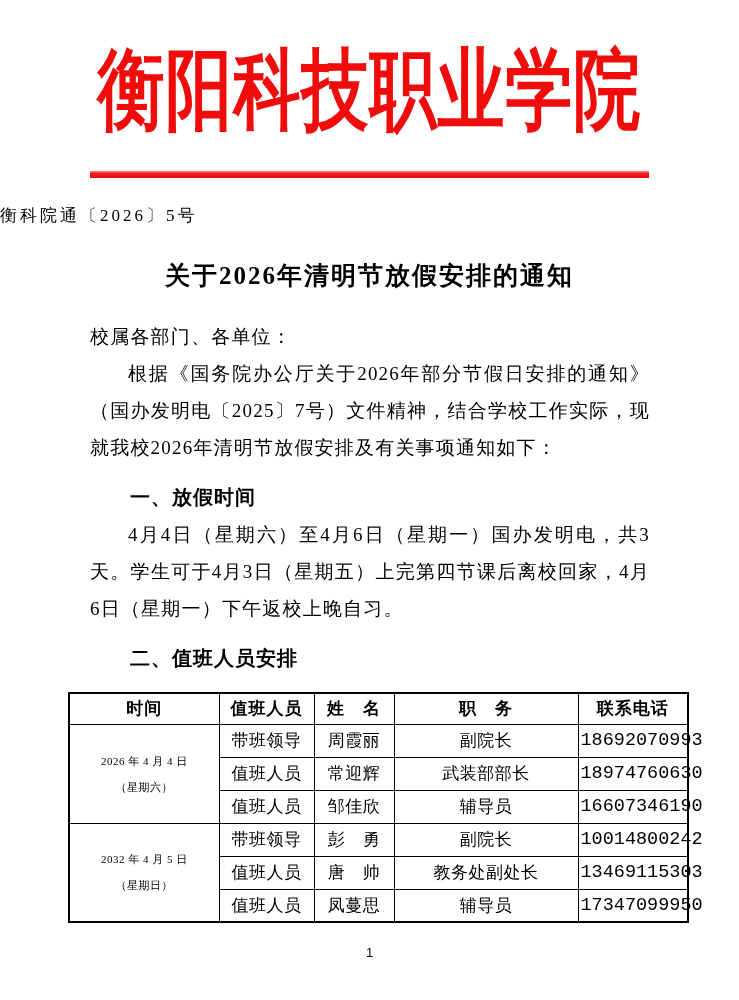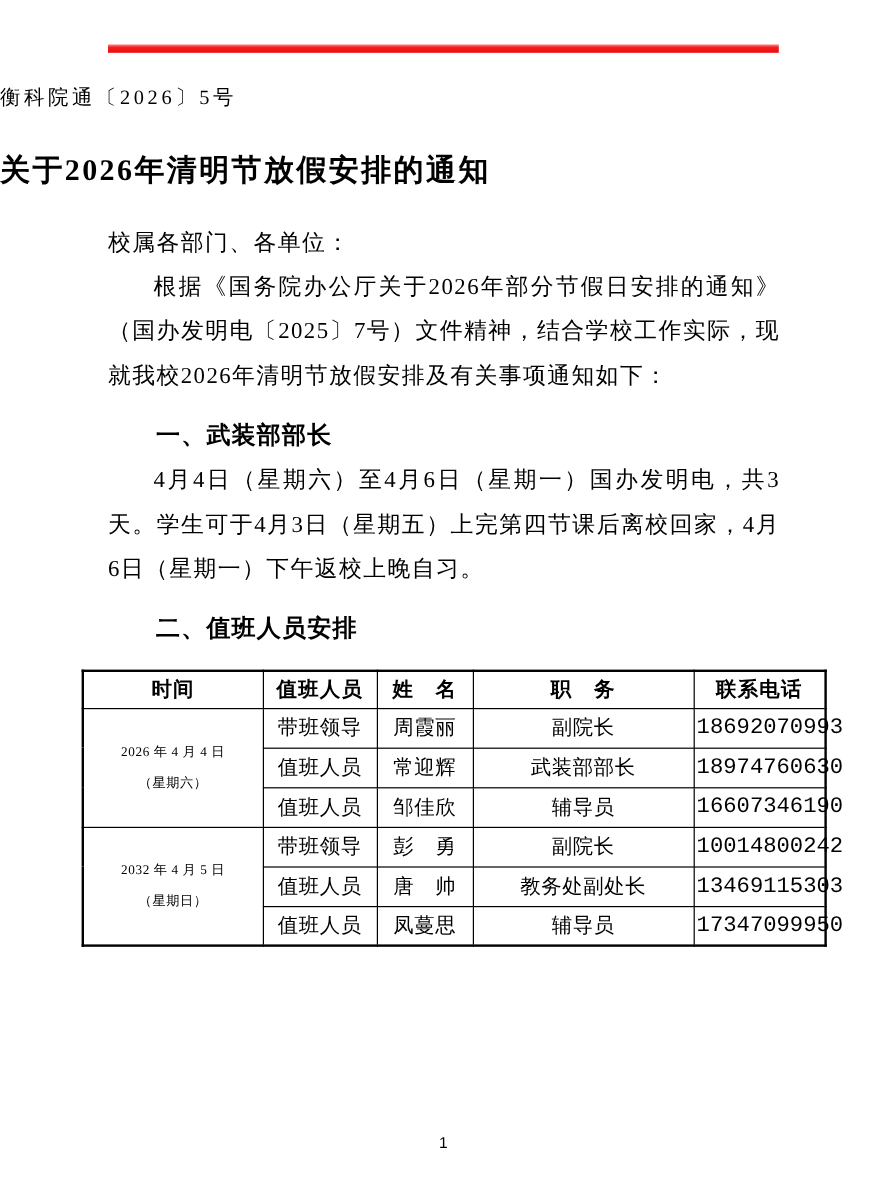--- a/index.html
+++ b/index.html
@@ -34,21 +34,21 @@
   .doc-number {
     margin-top: 26px;
     padding-right: 112px;
     text-align: left;
     font-size: 17px;
     letter-spacing: 3px;
   }
   
   .notice-title {
     margin-top: 32px;
-    text-align: left;
+    text-align: center;
     font-size: 25px;
     font-weight: bold;
     letter-spacing: 2px;
   }
   
   .body-text { margin: 26px 89px 0 90px; }
   .body-text p {
     font-size: 19px;
     line-height: 37px;
     letter-spacing: 1.2px;
@@ -103,32 +103,35 @@
     text-align: center;
     font-size: 13px;
     font-family: "Liberation Sans", sans-serif;
   }
 </style>
 </head>
 <body>
 
 <div class="page">
 
+  <div class="masthead">
+    <div class="school-name">衡阳科技职业学院</div>
+  </div>
 
   <div class="red-divider"></div>
 
   <div class="doc-number">衡科院通〔2026〕5号</div>
 
   <div class="notice-title">关于2026年清明节放假安排的通知</div>
 
   <div class="body-text">
     <p>校属各部门、各单位：</p>
     <p class="indent">根据《国务院办公厅关于2026年部分节假日安排的通知》（国办发明电〔2025〕7号）文件精神，结合学校工作实际，现就我校2026年清明节放假安排及有关事项通知如下：</p>
 
-    <div class="section-heading">一、武装部部长</div>
+    <div class="section-heading">一、放假时间</div>
     <p class="indent">4月4日（星期六）至4月6日（星期一）国办发明电，共3天。学生可于4月3日（星期五）上完第四节课后离校回家，4月6日（星期一）下午返校上晚自习。</p>
 
     <div class="section-heading">二、值班人员安排</div>
   </div>
 
   <table class="duty-table">
     <colgroup>
       <col style="width:150px">
         <col style="width:95px">
         <col style="width:80px">

